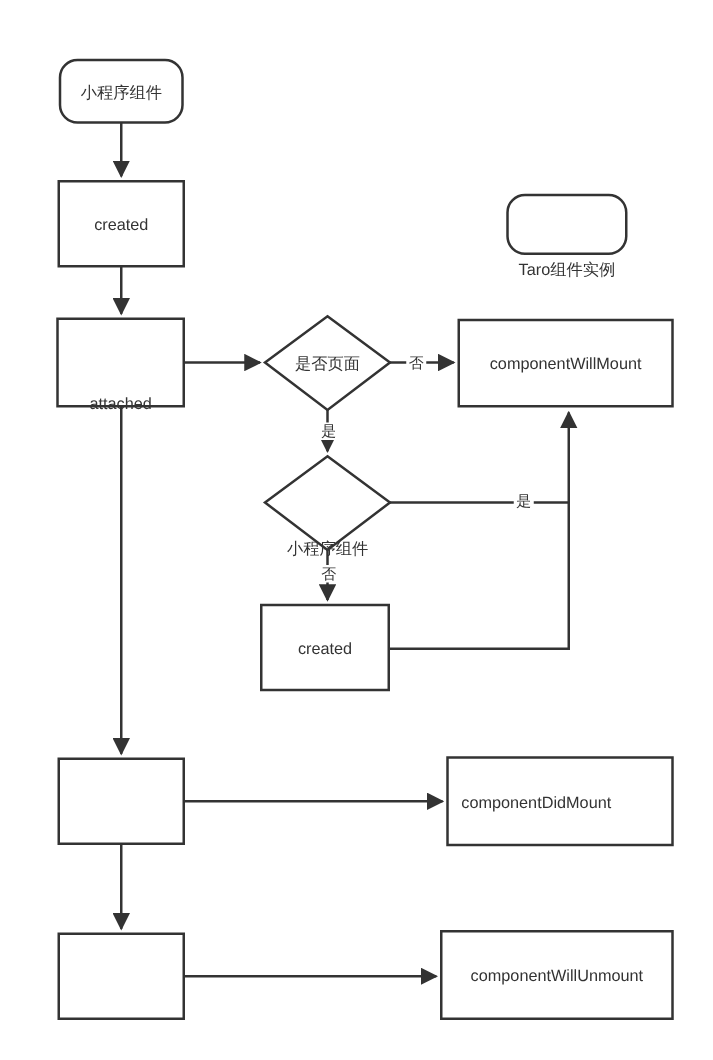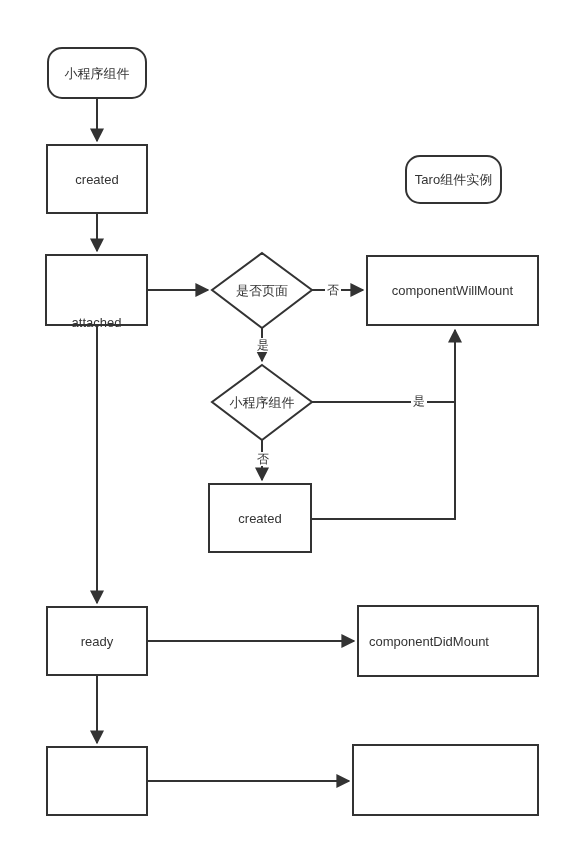--- a/index.html
+++ b/index.html
@@ -32,20 +32,21 @@
     justify-content: center;
     text-align: center;
     color: #333333;
     font-size: 13px;
     line-height: 17px;
     pointer-events: none;
     white-space: nowrap;
   }
   .node-label.wrap {
     white-space: normal;
+    margin-top: 36px;
   }
   .edge-label {
     position: absolute;
     color: #333333;
     font-size: 12px;
     line-height: 14px;
     text-align: center;
     background: #ffffff;
     padding: 0 1px;
     pointer-events: none;
@@ -93,29 +94,29 @@
       <line x1="147" y1="781" x2="349" y2="781" marker-end="url(#arrow)"></line>
     </g>
   </svg>
 
   <div class="node-label" style="left:47px; top:145px; width:100px; height:68px;">created</div>
 
   <div class="node-label" style="left:48px; top:48px; width:98px; height:50px;">小程序组件</div>
 
   <div class="node-label" style="left:46px; top:255px; width:101px; height:70px;margin-top:32px;">attached</div>
 
-  <div class="node-label" style="left:47px; top:607px; width:100px; height:68px;">ready</div>
 
 
   <div class="node-label wrap" style="left:410px; top:156px; width:87px; height:47px;">Taro组件实例</div>
 
   <div class="node-label" style="left:367px; top:256px; width:171px; height:69px;">componentWillMount</div>
 
   <div class="node-label" style="left:358px; top:606px; width:142px; height:70px;">componentDidMount</div>
 
+  <div class="node-label" style="left:353px; top:745px; width:185px; height:70px;">componentWillUnmount</div>
 
   <div class="node-label" style="left:209px; top:484px; width:102px; height:68px;">created</div>
 
   <div class="node-label" style="left:207px; top:253px; width:110px; height:75px;">是否页面</div>
 
   <div class="node-label wrap" style="left:213px; top:365px; width:98px; height:75px;">小程序组件</div>
 
   <div class="edge-label" style="left:325px; top:283px; width:14px;">否</div>
 
   <div class="edge-label" style="left:255px; top:338px; width:14px;">是</div>

